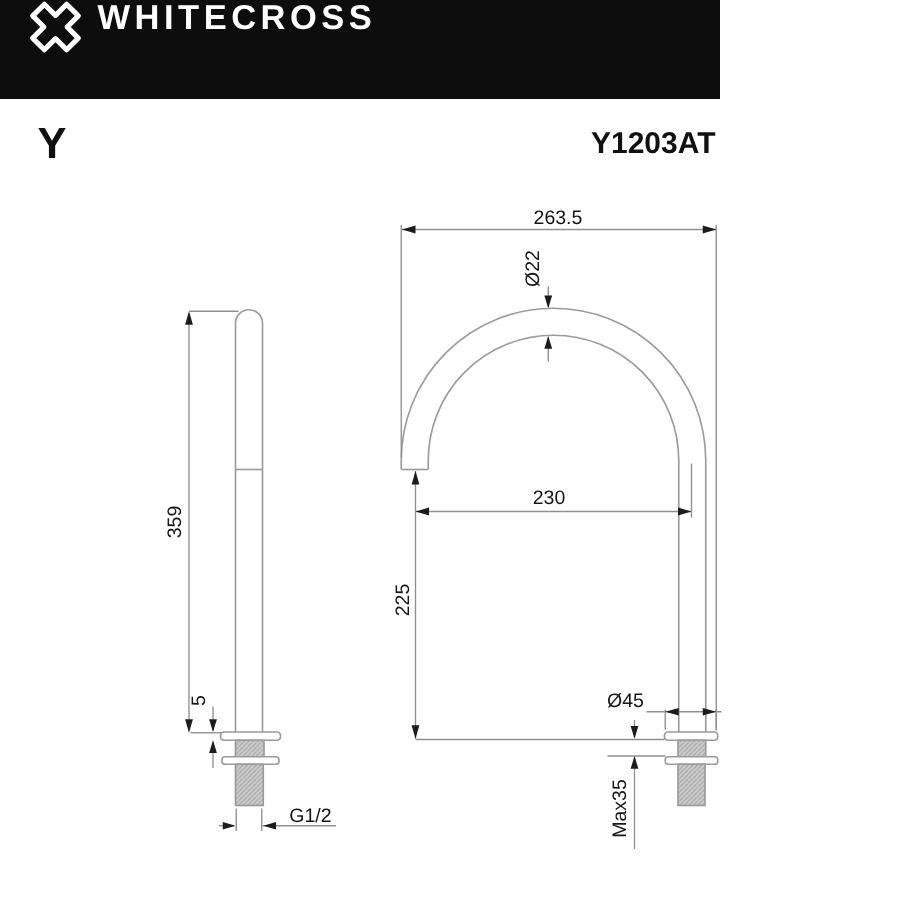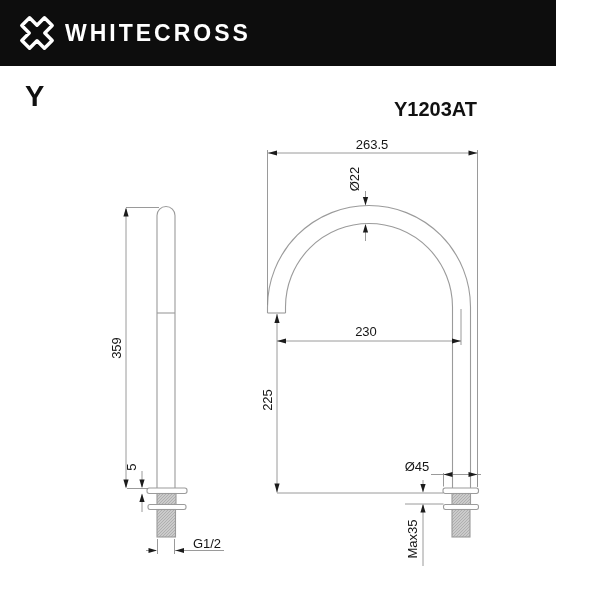--- a/index.html
+++ b/index.html
@@ -1,24 +1,24 @@
 <!DOCTYPE html>
 <html><head>
 <meta charset="utf-8">
 <style>
   html,body{margin:0;padding:0;background:#fff;}
   #page{position:relative;width:600px;height:600px;background:#ffffff;overflow:hidden;
         font-family:"Liberation Sans", sans-serif;}
-  .topbar{position:absolute;left:0;top:0;width:556px;height:66px;background:#0d0d0d;
-          display:flex;align-items:center;}
+  .topbar{position:absolute;left:0;top:0;width:480px;height:66px;background:#0d0d0d;
+          display:flex;}
   .logo{margin-left:18px;flex:0 0 auto;display:block;}
   .brand{color:#ffffff;font-weight:bold;font-size:23px;letter-spacing:3px;margin-left:9px;
          line-height:1;}
   .series{position:absolute;left:25px;top:82px;font-size:29px;font-weight:bold;color:#111;line-height:1;}
-  .model{position:absolute;right:123px;top:86px;font-size:20px;font-weight:bold;color:#111;line-height:1;margin-top:13px;}
+  .model{position:absolute;right:123px;top:86px;font-size:20px;font-weight:bold;color:#111;line-height:1;}
   svg.drawing{position:absolute;left:0;top:0;}
   svg text{font-family:"Liberation Sans", sans-serif;font-size:13px;fill:#151515;}
 </style>
 </head>
 <body>
 
 <div id="page">
 
   <div class="topbar">
     <svg class="logo" width="38" height="36" viewBox="0 0 38 36">

